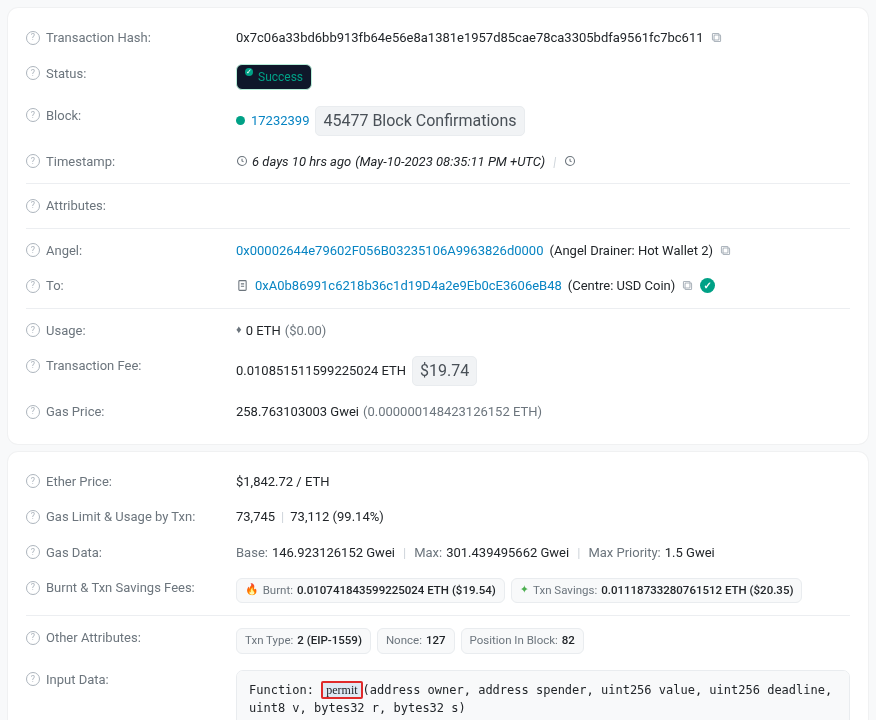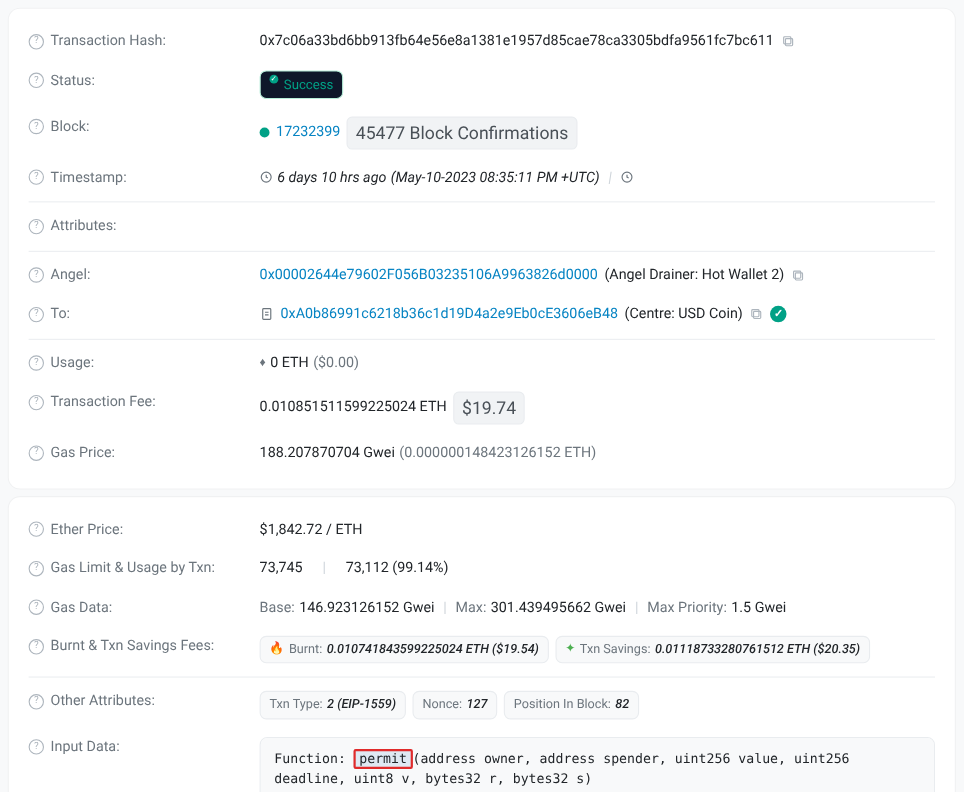--- a/index.html
+++ b/index.html
@@ -113,41 +113,42 @@
   background: #f8f9fa;
   border: 1px solid #e9ecef;
   border-radius: 6px;
   padding: 3px 8px;
   font-size: 11.5px;
   color: #6c757d;
   display: inline-flex;
   align-items: center;
   gap: 4px;
 }
-.badge-pill strong { color: #212529; font-weight: 500; font-style: italic; }
+.badge-pill strong { color: #212529; font-weight: 500; }
 .code-area {
   width: 100%;
   background: #f8f9fa;
   border: 1px solid #e9ecef;
   border-radius: 7px;
   padding: 10px 12px;
   font-family: ui-monospace, SFMono-Regular, Menlo, Monaco, Consolas, monospace;
   font-size: 12px;
   color: #212529;
   line-height: 1.55;
   overflow-x: auto;
   position: relative;
 }
 .code-area-sb::-webkit-scrollbar { width: 9px; }
 .code-area-sb { overflow-y: scroll; height: 168px; }
 .code-highlight {
   border: 2.5px solid #e02b2b;
   padding: 0 3px;
   border-radius: 2px;
   background: #dfe9f3;
+  font-family: Liberation Serif, serif;
 }
 .vsep { color: #ced4da; padding: 0 4px; }
 .hash-text { word-break: break-all; }
 </style>
 </head>
 <body>
 
 <div class="card">
 
   <div class="row">
@@ -274,21 +275,21 @@
       <span class="badge-gray">$19.74</span>
     </div>
   </div>
 
   <div class="row">
     <div class="label-col">
       <span class="help-icon">?</span>
       <span>Gas Price:</span>
     </div>
     <div class="value-col" style="gap:4px;">
-      <span>188.207870704 Gwei</span>
+      <span>258.763103003 Gwei</span>
       <span class="muted">(0.000000148423126152 ETH)</span>
     </div>
   </div>
 </div>
 
 <div class="card">
 
   <div class="row">
     <div class="label-col">
       <span class="help-icon">?</span>
@@ -297,21 +298,21 @@
     <div class="value-col">
       <span>$1,842.72 / ETH</span>
     </div>
   </div>
 
   <div class="row">
     <div class="label-col">
       <span class="help-icon">?</span>
       <span>Gas Limit &amp; Usage by Txn:</span>
     </div>
-    <div class="value-col" style="gap:14px;">
+    <div class="value-col" style="gap:2px;">
       <span>73,745</span>
       <span class="vsep">|</span>
       <span>73,112 (99.14%)</span>
     </div>
   </div>
 
   <div class="row">
     <div class="label-col">
       <span class="help-icon">?</span>
       <span>Gas Data:</span>

